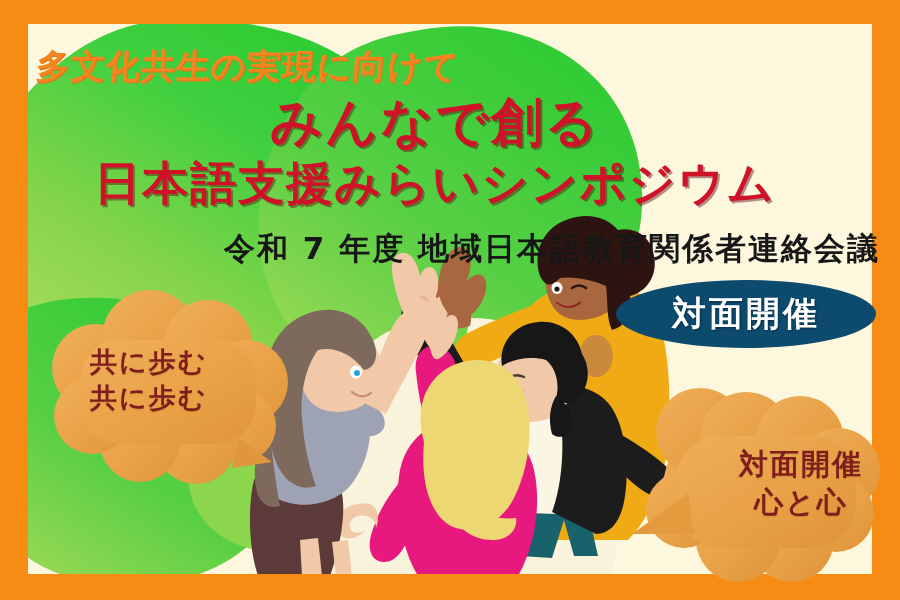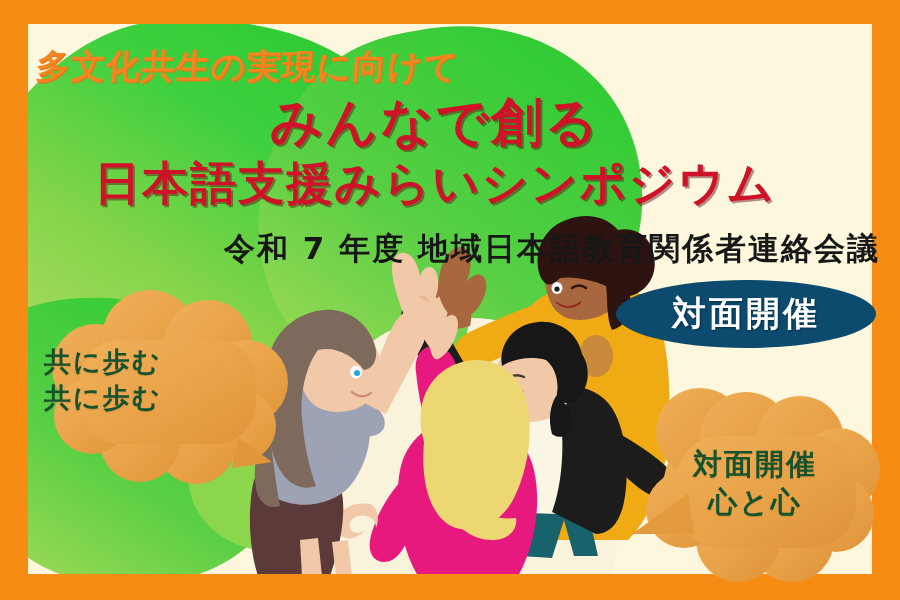--- a/index.html
+++ b/index.html
@@ -72,25 +72,26 @@
     display:flex;align-items:center;justify-content:center;
   }
   .badge span{
     color:#fff;font-size:34px;font-weight:bold;letter-spacing:3px;
     font-family:"DejaVu Sans","Liberation Sans",sans-serif;
     text-shadow:1px 1px 2px rgba(0,0,0,.35);
   }
   
   .bubble-text{
     position:absolute;
-    color:#14532d;font-weight:bold;
+    color:#7f1d1d;font-weight:bold;
     font-family:"DejaVu Sans","Liberation Sans",sans-serif;
     text-align:center;line-height:1.32;
     letter-spacing:2px;
     text-shadow:0 1px 1px rgba(150,90,20,.25);
+    margin-left:46px;
   }
   #bubbleL-text{left:44px;top:344px;width:200px;font-size:27px;text-align:left;}
   #bubbleR-text{left:650px;top:445px;width:210px;font-size:29px;}
 </style>
 </head>
 <body>
 
 <div id="poster">
 
   <div id="inner"></div>

